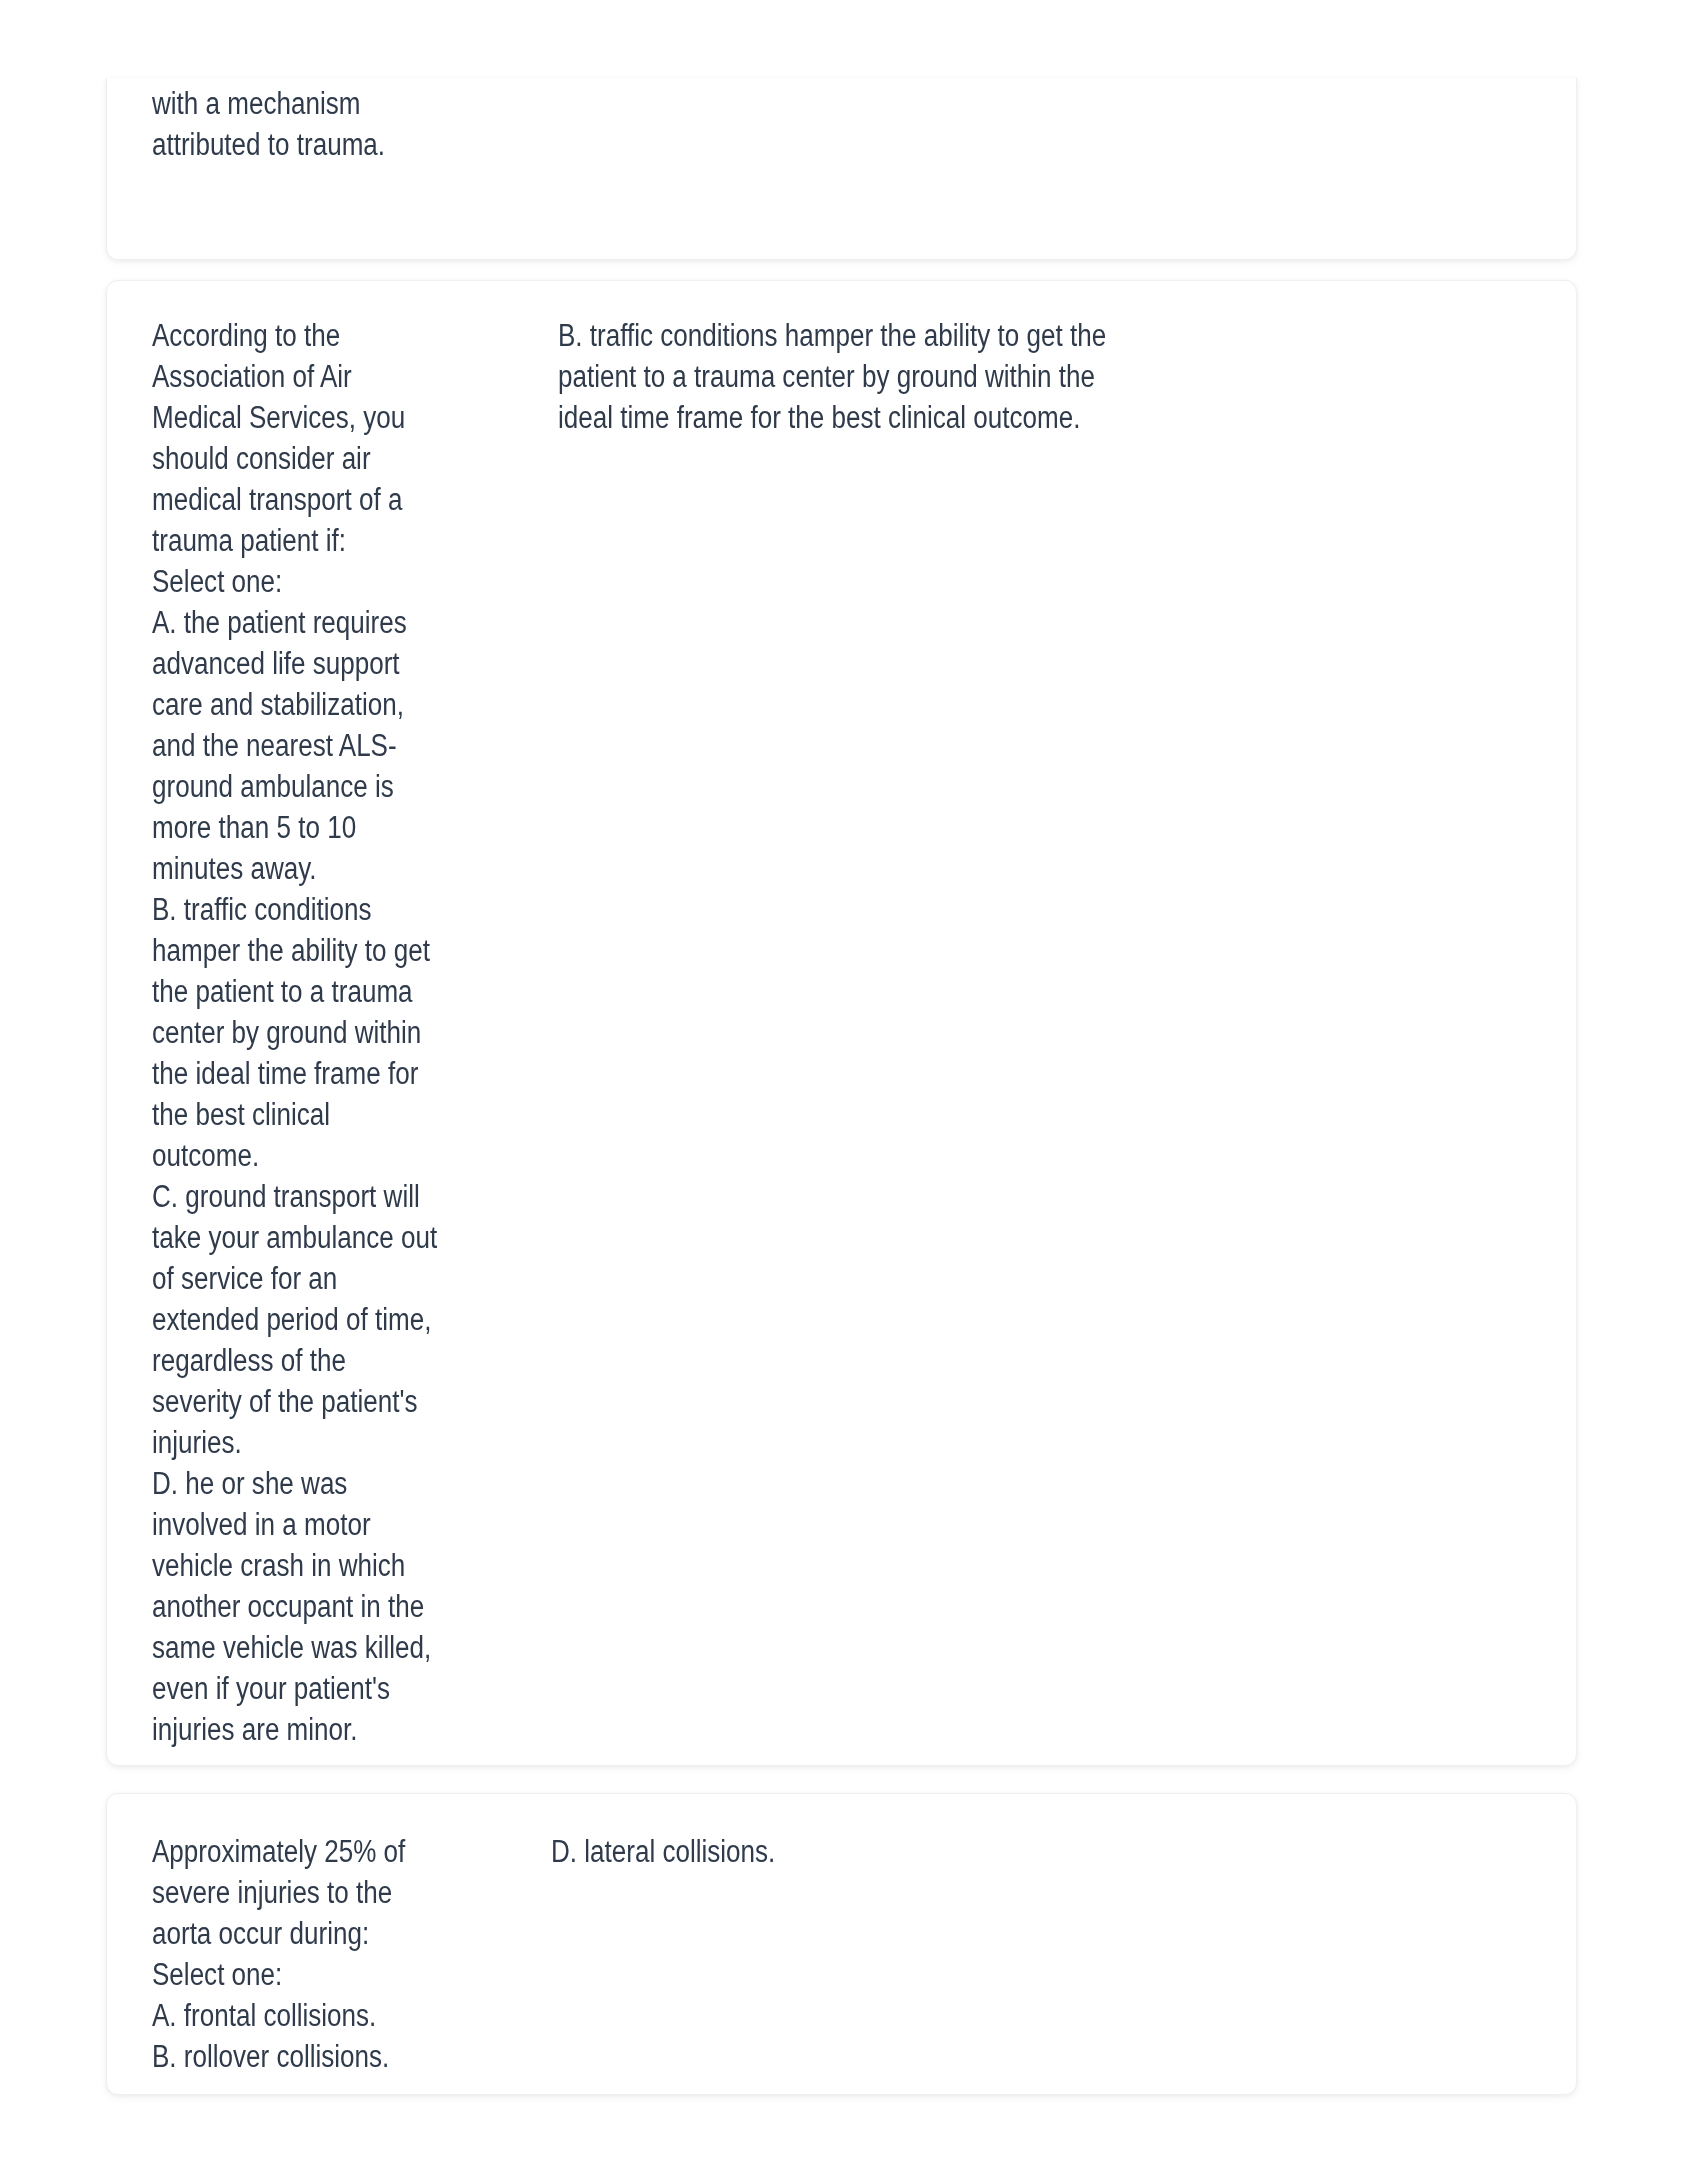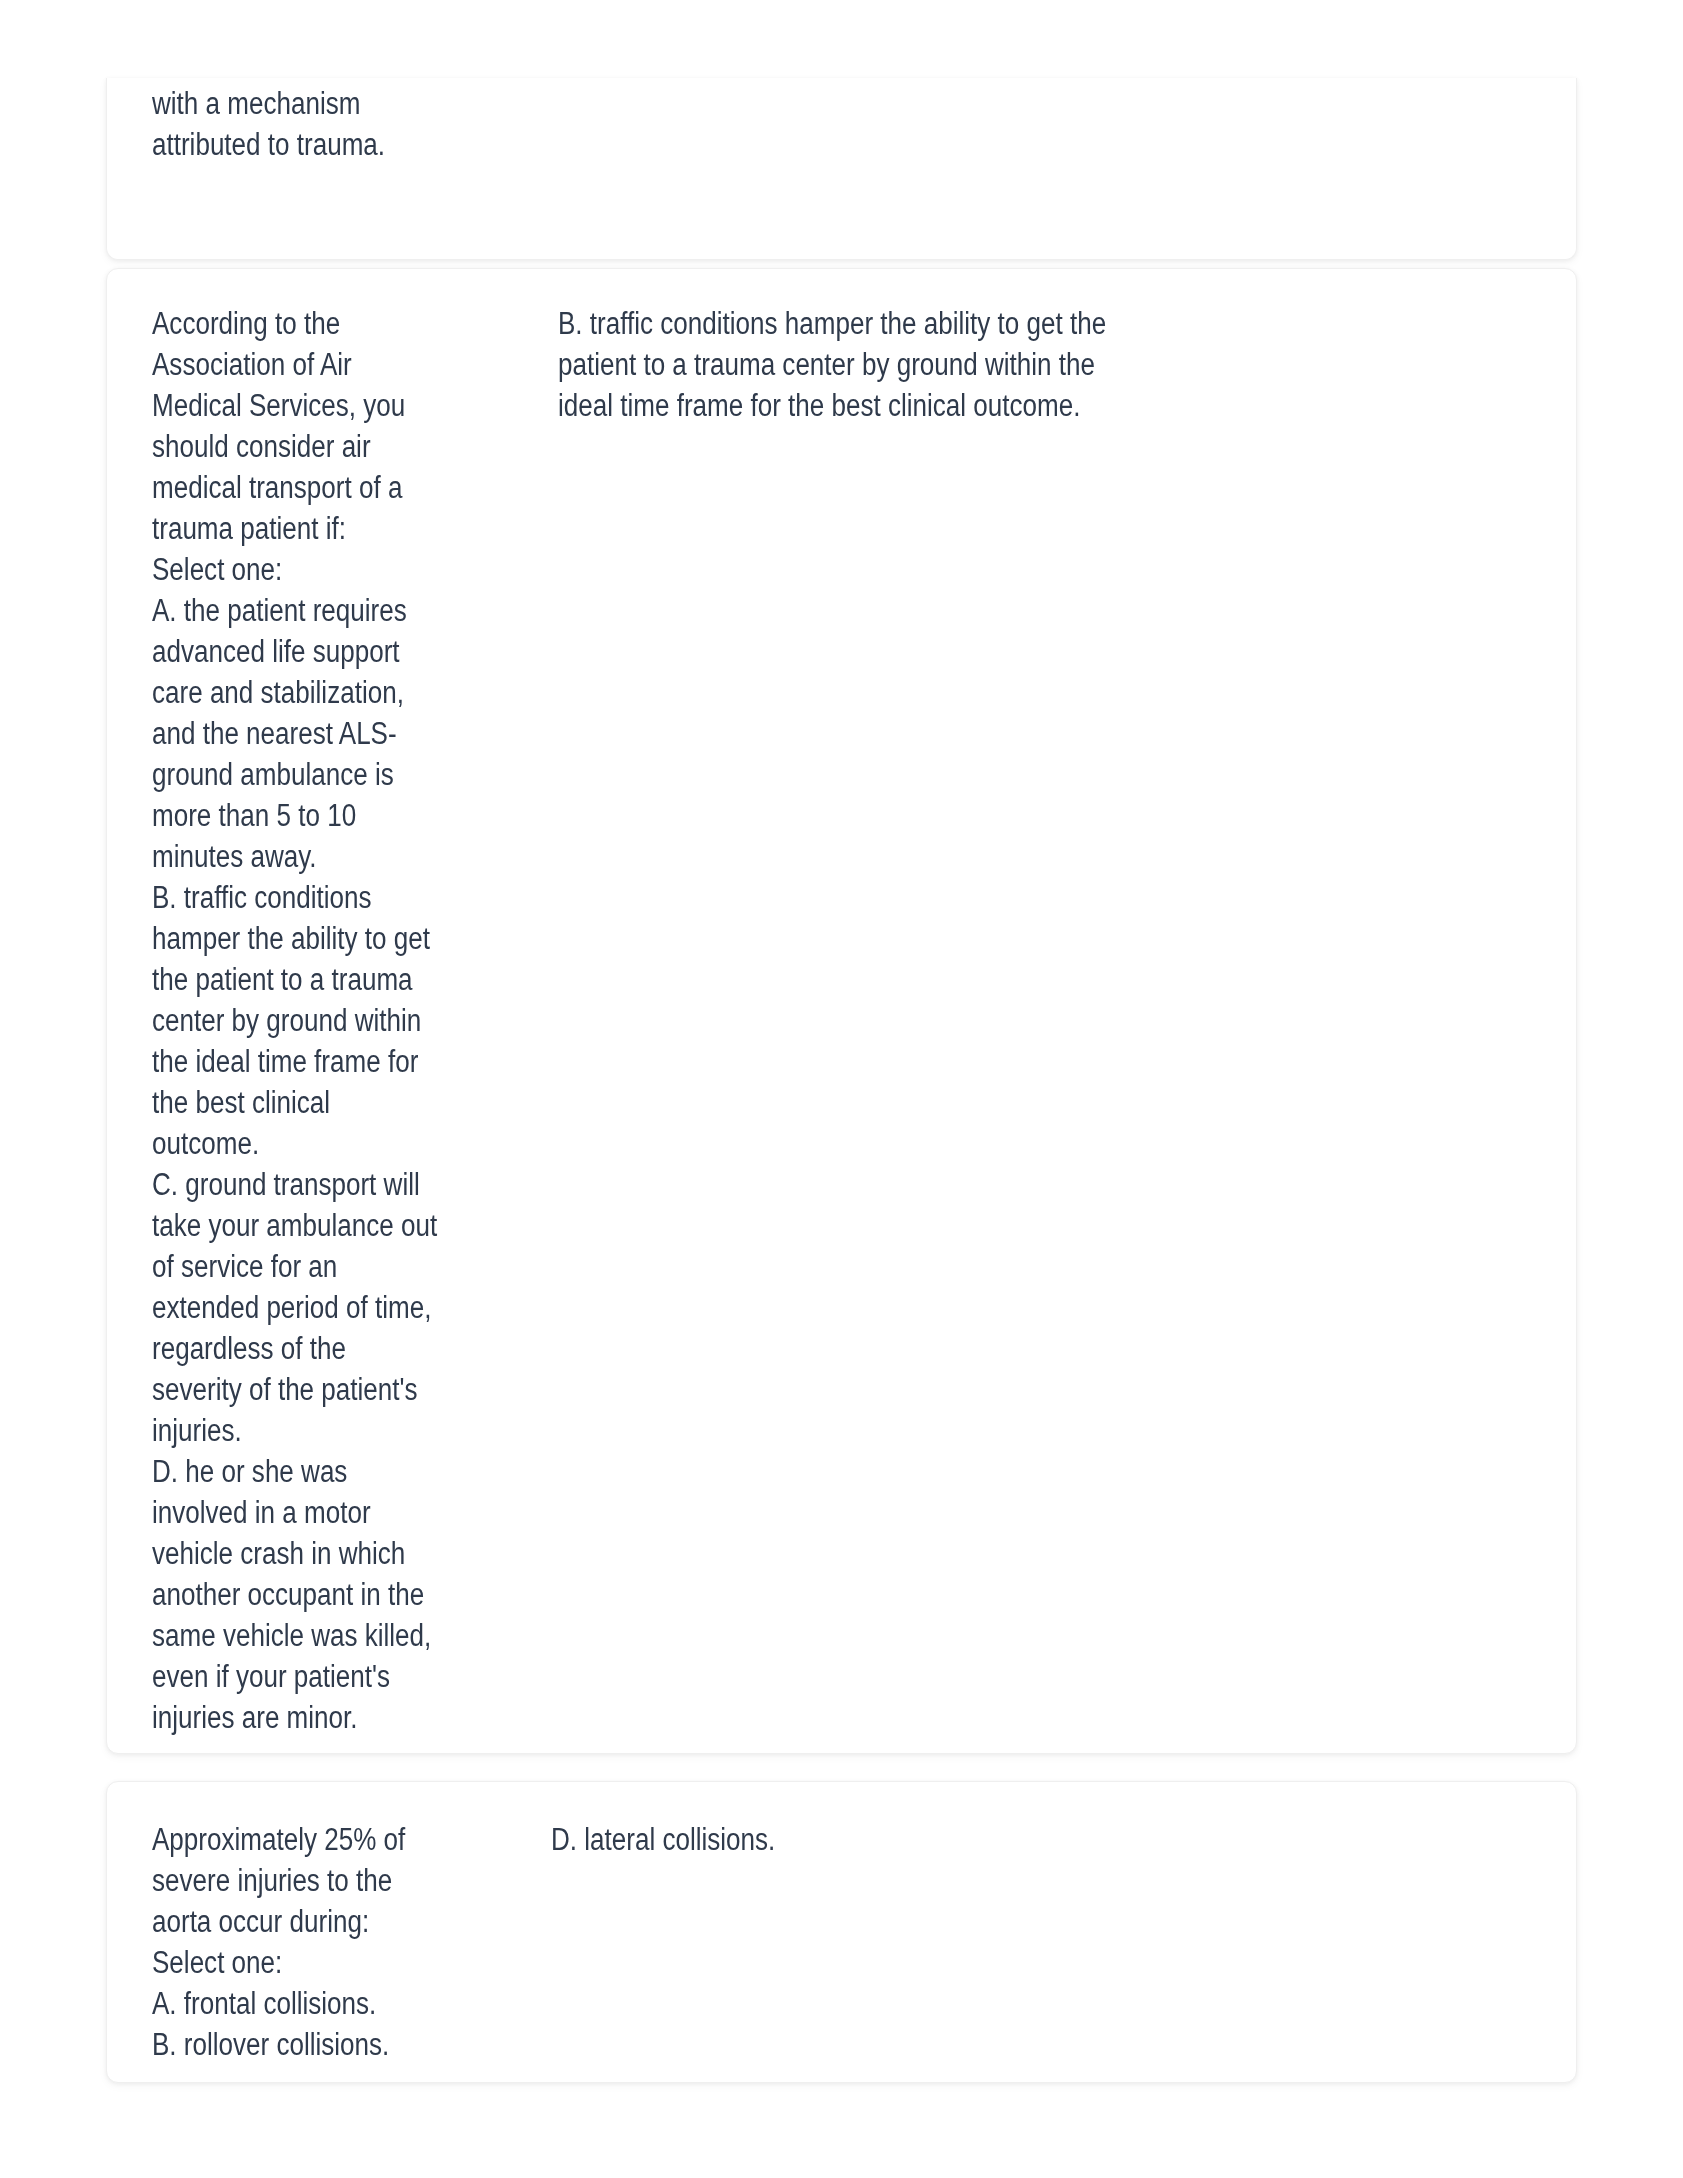--- a/index.html
+++ b/index.html
@@ -28,21 +28,21 @@
     align-content: start;
     padding: 34px 45px 31px 45px;
   }
   .qa-card.cut-top {
     border-top: none;
     border-radius: 0 0 12px 12px;
     padding-top: 5px;
     height: 182px;
   }
   .qa-card.card-middle {
-    margin-top: 8px;
+    margin-top: 20px;
     height: 1486px;
   }
   .qa-card.card-bottom {
     margin-top: 27px;
     height: 302px;
     padding-top: 37px;
     gap: 43px;
   }
   .qa-text {
     font-size: 31px;

